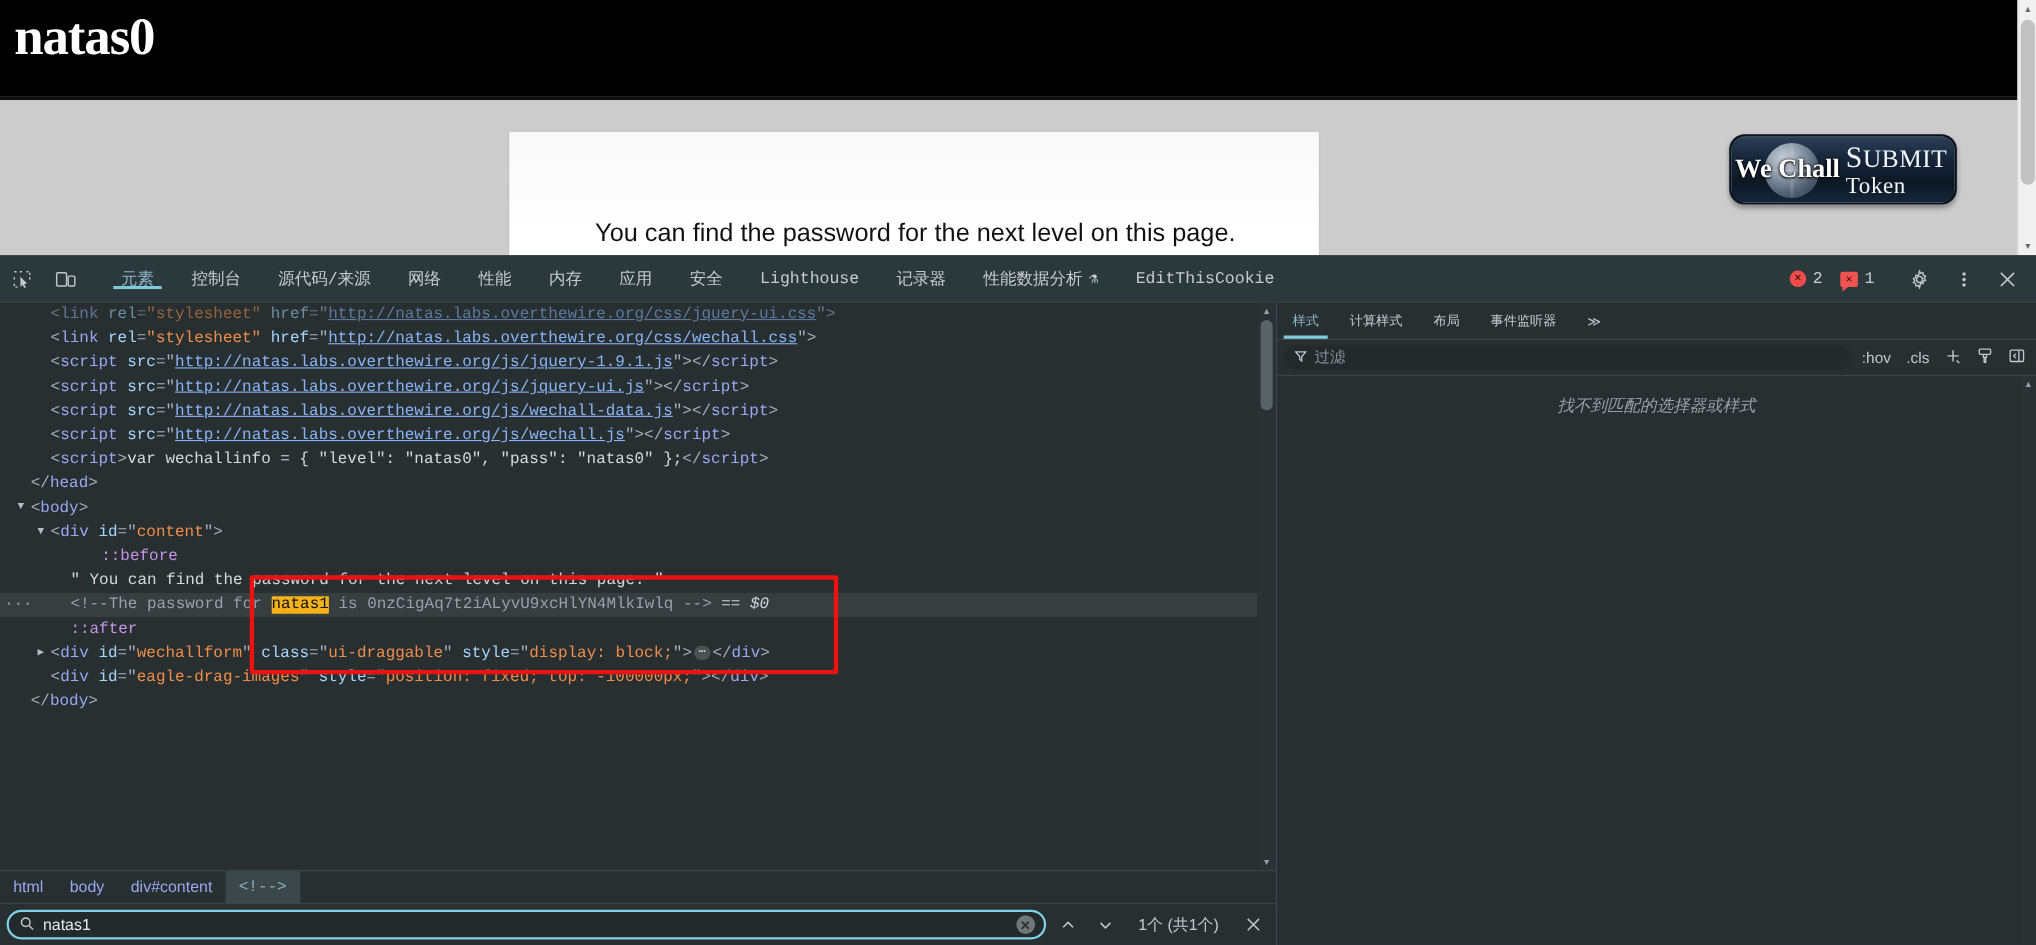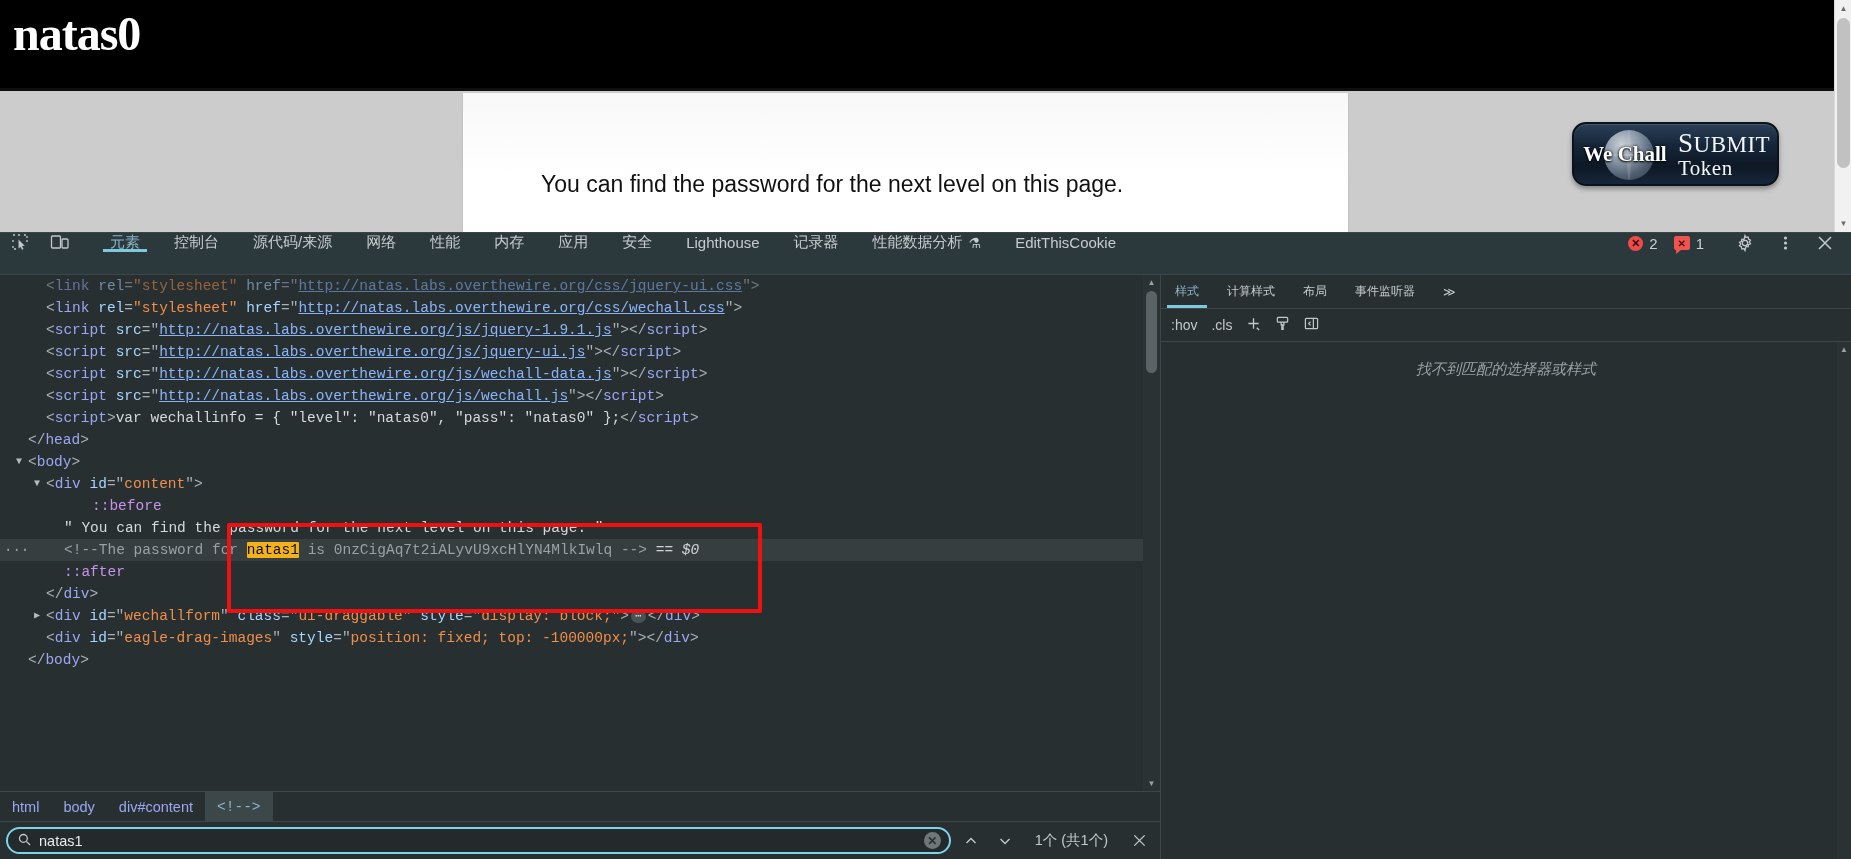--- a/index.html
+++ b/index.html
@@ -34,22 +34,22 @@
 
   .page-body {
     position: relative;
     height: 144px;
     background: #cccccc;
   }
 
   #content-box {
     position: absolute;
     left: 463px;
-    top: 2px;
-    width: 885px;
+    top: 29px;
+    width: 736px;
     height: 160px;
     background: linear-gradient(180deg,#f8f8f8 0%,#ffffff 55%,#ffffff 100%);
     box-shadow: 0 1px 2px rgba(0,0,0,0.12);
     text-align: center;
   }
   #content-text {
     position: absolute;
     left: 78px;
     top: 78px;
     font-family: "Liberation Sans", sans-serif;
@@ -94,21 +94,21 @@
   #wechall-logo .globe::after{
     content:""; position:absolute; left:23px; top:0; width:4px; height:50px;
     background: rgba(255,255,255,0.18); border-radius:50%;
   }
   #wechall-logo .wclabel {
     position: relative;
     z-index: 2;
     color: #ffffff;
     font-family: "Liberation Serif", serif;
     font-weight: bold;
-    font-size: 21px;
+    font-size: 24px;
     text-shadow: 0 1px 2px #000, 0 0 3px #000;
     letter-spacing: 0px;
   }
   #wechall-text {
     color:#f2f6fb;
     font-family:"Liberation Serif", serif;
     line-height: 1.05;
     padding-left: 2px;
   }
   #wechall-text .l1 { font-size: 23px; letter-spacing:0.5px; }
@@ -139,25 +139,26 @@
     border-top: 1px solid #3c4446;
     display: flex;
     flex-direction: column;
     color: #e8eaed;
   }
 
   
   #dt-toolbar {
     height: 42px;
     display: flex;
-    align-items: flex-start;
+    align-items: center;
     background: #2c393c;
     flex: 0 0 42px;
     border-bottom: 1px solid #3b4749;
     position: relative;
+    font-family: Liberation Mono, monospace;
   }
   .dt-iconbtn {
     width: 40px;
     display: flex; align-items:center; justify-content:center;
     cursor: pointer;
     color:#c3c8cb;
   }
   .dt-sep { width:1px; background:#4b595c; margin:10px 6px; }
   #dt-tabs { display:flex; align-items:stretch; flex: 1 1 auto; min-width: 0; overflow:hidden;}
   .dt-tab {
@@ -522,21 +523,20 @@
             <div class="node" style="padding-left: 46px;"><span class="punc">&lt;</span><span class="tagname">script</span><span class="punc"> </span><span class="attrname">src</span><span class="punc">="</span><span class="attrval-link">http://natas.labs.overthewire.org/js/wechall-data.js</span><span class="punc">"&gt;&lt;/</span><span class="tagname">script</span><span class="punc">&gt;</span></div>
             <div class="node" style="padding-left: 46px;"><span class="punc">&lt;</span><span class="tagname">script</span><span class="punc"> </span><span class="attrname">src</span><span class="punc">="</span><span class="attrval-link">http://natas.labs.overthewire.org/js/wechall.js</span><span class="punc">"&gt;&lt;/</span><span class="tagname">script</span><span class="punc">&gt;</span></div>
             <div class="node" style="padding-left: 46px;"><span class="punc">&lt;</span><span class="tagname">script</span><span class="punc">&gt;</span><span class="text">var wechallinfo = { "level": "natas0", "pass": "natas0" };</span><span class="punc">&lt;/</span><span class="tagname">script</span><span class="punc">&gt;</span></div>
             <div class="node" style="padding-left: 28px;"><span class="punc">&lt;/</span><span class="tagname">head</span><span class="punc">&gt;</span></div>
             <div class="node" style="padding-left: 28px;"><span class="tw" style="left: 10px;">▼</span><span class="punc">&lt;</span><span class="tagname">body</span><span class="punc">&gt;</span></div>
             <div class="node" style="padding-left: 46px;"><span class="tw" style="left: 28px;">▼</span><span class="punc">&lt;</span><span class="tagname">div</span><span class="punc"> </span><span class="attrname">id</span><span class="punc">="</span><span class="attrval">content</span><span class="punc">"&gt;</span></div>
             <div class="node" style="padding-left: 64px; margin-left: 28px;"><span class="pseudo">::before</span></div>
             <div class="node" style="padding-left: 64px;"><span class="text">" You can find the password for the next level on this page. "</span></div>
             <div class="node sel" style="padding-left: 64px;"><span class="dots-left" style="left: 4px;">···</span><span class="comment">&lt;!--The password for </span><span class="hl-match">natas1</span><span class="comment"> is 0nzCigAq7t2iALyvU9xcHlYN4MlkIwlq --&gt;</span><span class="punc">  </span><span class="dollar0">== $0</span></div>
             <div class="node" style="padding-left: 64px;"><span class="pseudo">::after</span></div>
-            <div class="node" style="padding-left: 46px;"><span class="punc">&lt;/</span><span class="tagname">div</span><span class="punc">&gt;</span></div>
             <div class="node" style="padding-left: 46px;"><span class="tw" style="left: 28px;">▶</span><span class="punc">&lt;</span><span class="tagname">div</span><span class="punc"> </span><span class="attrname">id</span><span class="punc">="</span><span class="attrval">wechallform</span><span class="punc">" </span><span class="attrname">class</span><span class="punc">="</span><span class="attrval">ui-draggable</span><span class="punc">" </span><span class="attrname">style</span><span class="punc">="</span><span class="attrval">display: block;</span><span class="punc">"&gt;</span><span class="ellipsisbtn">⋯</span><span class="punc">&lt;/</span><span class="tagname">div</span><span class="punc">&gt;</span></div>
             <div class="node" style="padding-left: 46px;"><span class="punc">&lt;</span><span class="tagname">div</span><span class="punc"> </span><span class="attrname">id</span><span class="punc">="</span><span class="attrval">eagle-drag-images</span><span class="punc">" </span><span class="attrname">style</span><span class="punc">="</span><span class="attrval">position: fixed; top: -100000px;</span><span class="punc">"&gt;&lt;/</span><span class="tagname">div</span><span class="punc">&gt;</span></div>
             <div class="node" style="padding-left: 28px;"><span class="punc">&lt;/</span><span class="tagname">body</span><span class="punc">&gt;</span></div>
           </div>
         <div id="redbox" style="top: 248px; height: 90px;"></div>
         <div id="dom-scroll">
           <div class="arrow">▲</div>
           <div class="thumb"></div>
           <div class="arrow bottomarrow">▼</div>
         </div>
@@ -582,20 +582,28 @@
     <div id="dt-styles">
       <div id="styles-tabs">
           <div class="stab active">样式</div>
           <div class="stab">计算样式</div>
           <div class="stab">布局</div>
           <div class="stab">事件监听器</div>
           <div class="stab">≫</div>
         </div>
 
       <div id="styles-toolbar">
+        <div id="filter-box">
+          <span class="ficon">
+            <svg width="11" height="11" viewBox="0 0 12 12" fill="none" stroke="currentColor" stroke-width="1.3">
+              <path d="M1 2h10L7 6.6V11L5 9.6V6.6z"></path>
+            </svg>
+          </span>
+          <span id="filter-placeholder">过滤</span>
+        </div>
         <div class="stool">:hov</div>
         <div class="stool">.cls</div>
         <div class="stool">
           <svg width="15" height="15" viewBox="0 0 16 16" stroke="currentColor" stroke-width="1.4" fill="none">
             <path d="M8 2.5v11M2.5 8h11M11.5 12.5l2.5 2.5"></path>
           </svg>
         </div>
         <div class="stool">
           <svg width="15" height="15" viewBox="0 0 16 16" stroke="currentColor" stroke-width="1.3" fill="none">
             <rect x="2.5" y="1.5" width="11" height="5" rx="1"></rect>

